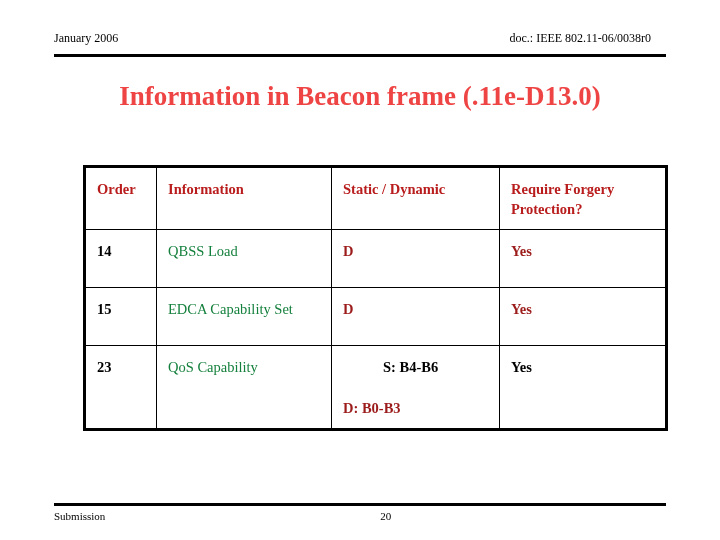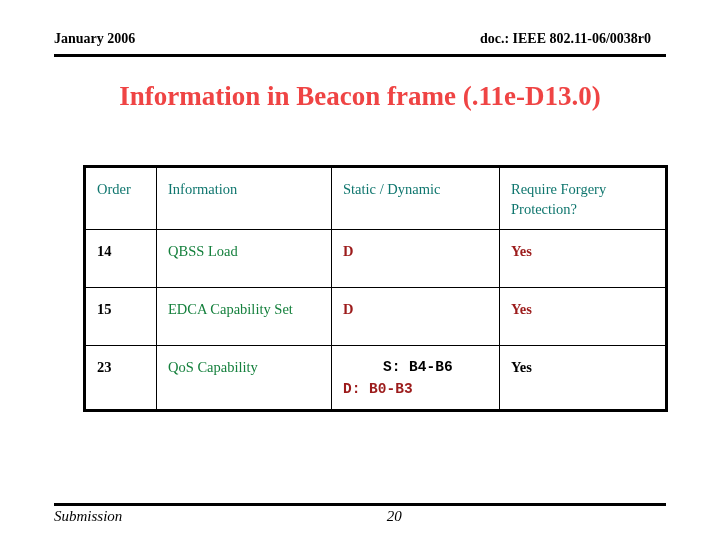--- a/index.html
+++ b/index.html
@@ -23,22 +23,22 @@
     top: 30px;
     width: 612px;
     height: 24px;
     border-bottom: 3px solid #000000;
     display: flex;
     align-items: flex-start;
     justify-content: space-between;
   }
   .slide-header .hdr-left,
   .slide-header .hdr-right {
-    font-size: 14px;
-    font-weight: bold;
+    font-size: 12px;
+    font-weight: normal;
     line-height: 17px;
     white-space: nowrap;
   }
   .slide-header .hdr-right {
     margin-right: 15px;
   }
 
   
   .slide-title {
     position: absolute;
@@ -72,22 +72,22 @@
   table.info-table col.c-fp    { width: 167px; }
 
   table.info-table td {
     border: 1px solid #000000;
     vertical-align: top;
     padding: 11px 10px 10px 11px;
     font-size: 14.5px;
     line-height: 20px;
   }
   table.info-table tr.hdr-row td {
-    font-weight: normal;
-    color: #0f766e;
+    font-weight: bold;
+    color: #b91c1c;
     height: 36px;
   }
   table.info-table tr.data-row td {
     height: 36px;
   }
   tr.r-14 td { height: 38px; }
   tr.r-15 td { height: 56px; }
   tr.r-23 td { height: 40px; }
 
   .txt-red {
@@ -97,40 +97,38 @@
     color: #9C1B1B;
     font-weight: bold;
   }
   .txt-black-bold {
     color: #000000;
     font-weight: bold;
     margin-left: 40px;
   }
   .cell-line {
     display: block;
-    font-family: Liberation Mono, monospace;
   }
   .cell-line + .cell-line {
-    margin-top: 2px;
+    margin-top: 21px;
   }
 
   
   .slide-footer {
     position: absolute;
     left: 54px;
     top: 503px;
     width: 612px;
     border-top: 3px solid #000000;
     padding-top: 3px;
     display: flex;
     align-items: flex-end;
     justify-content: space-between;
-    font-size: 15px;
+    font-size: 11px;
     line-height: 14px;
-    font-style: italic;
   }
   .slide-footer .ft-left {
     flex: 0 0 auto;
     text-align: left;
     white-space: nowrap;
   }
   .slide-footer .ft-center {
     flex: 1 1 auto;
     text-align: center;
     white-space: nowrap;

